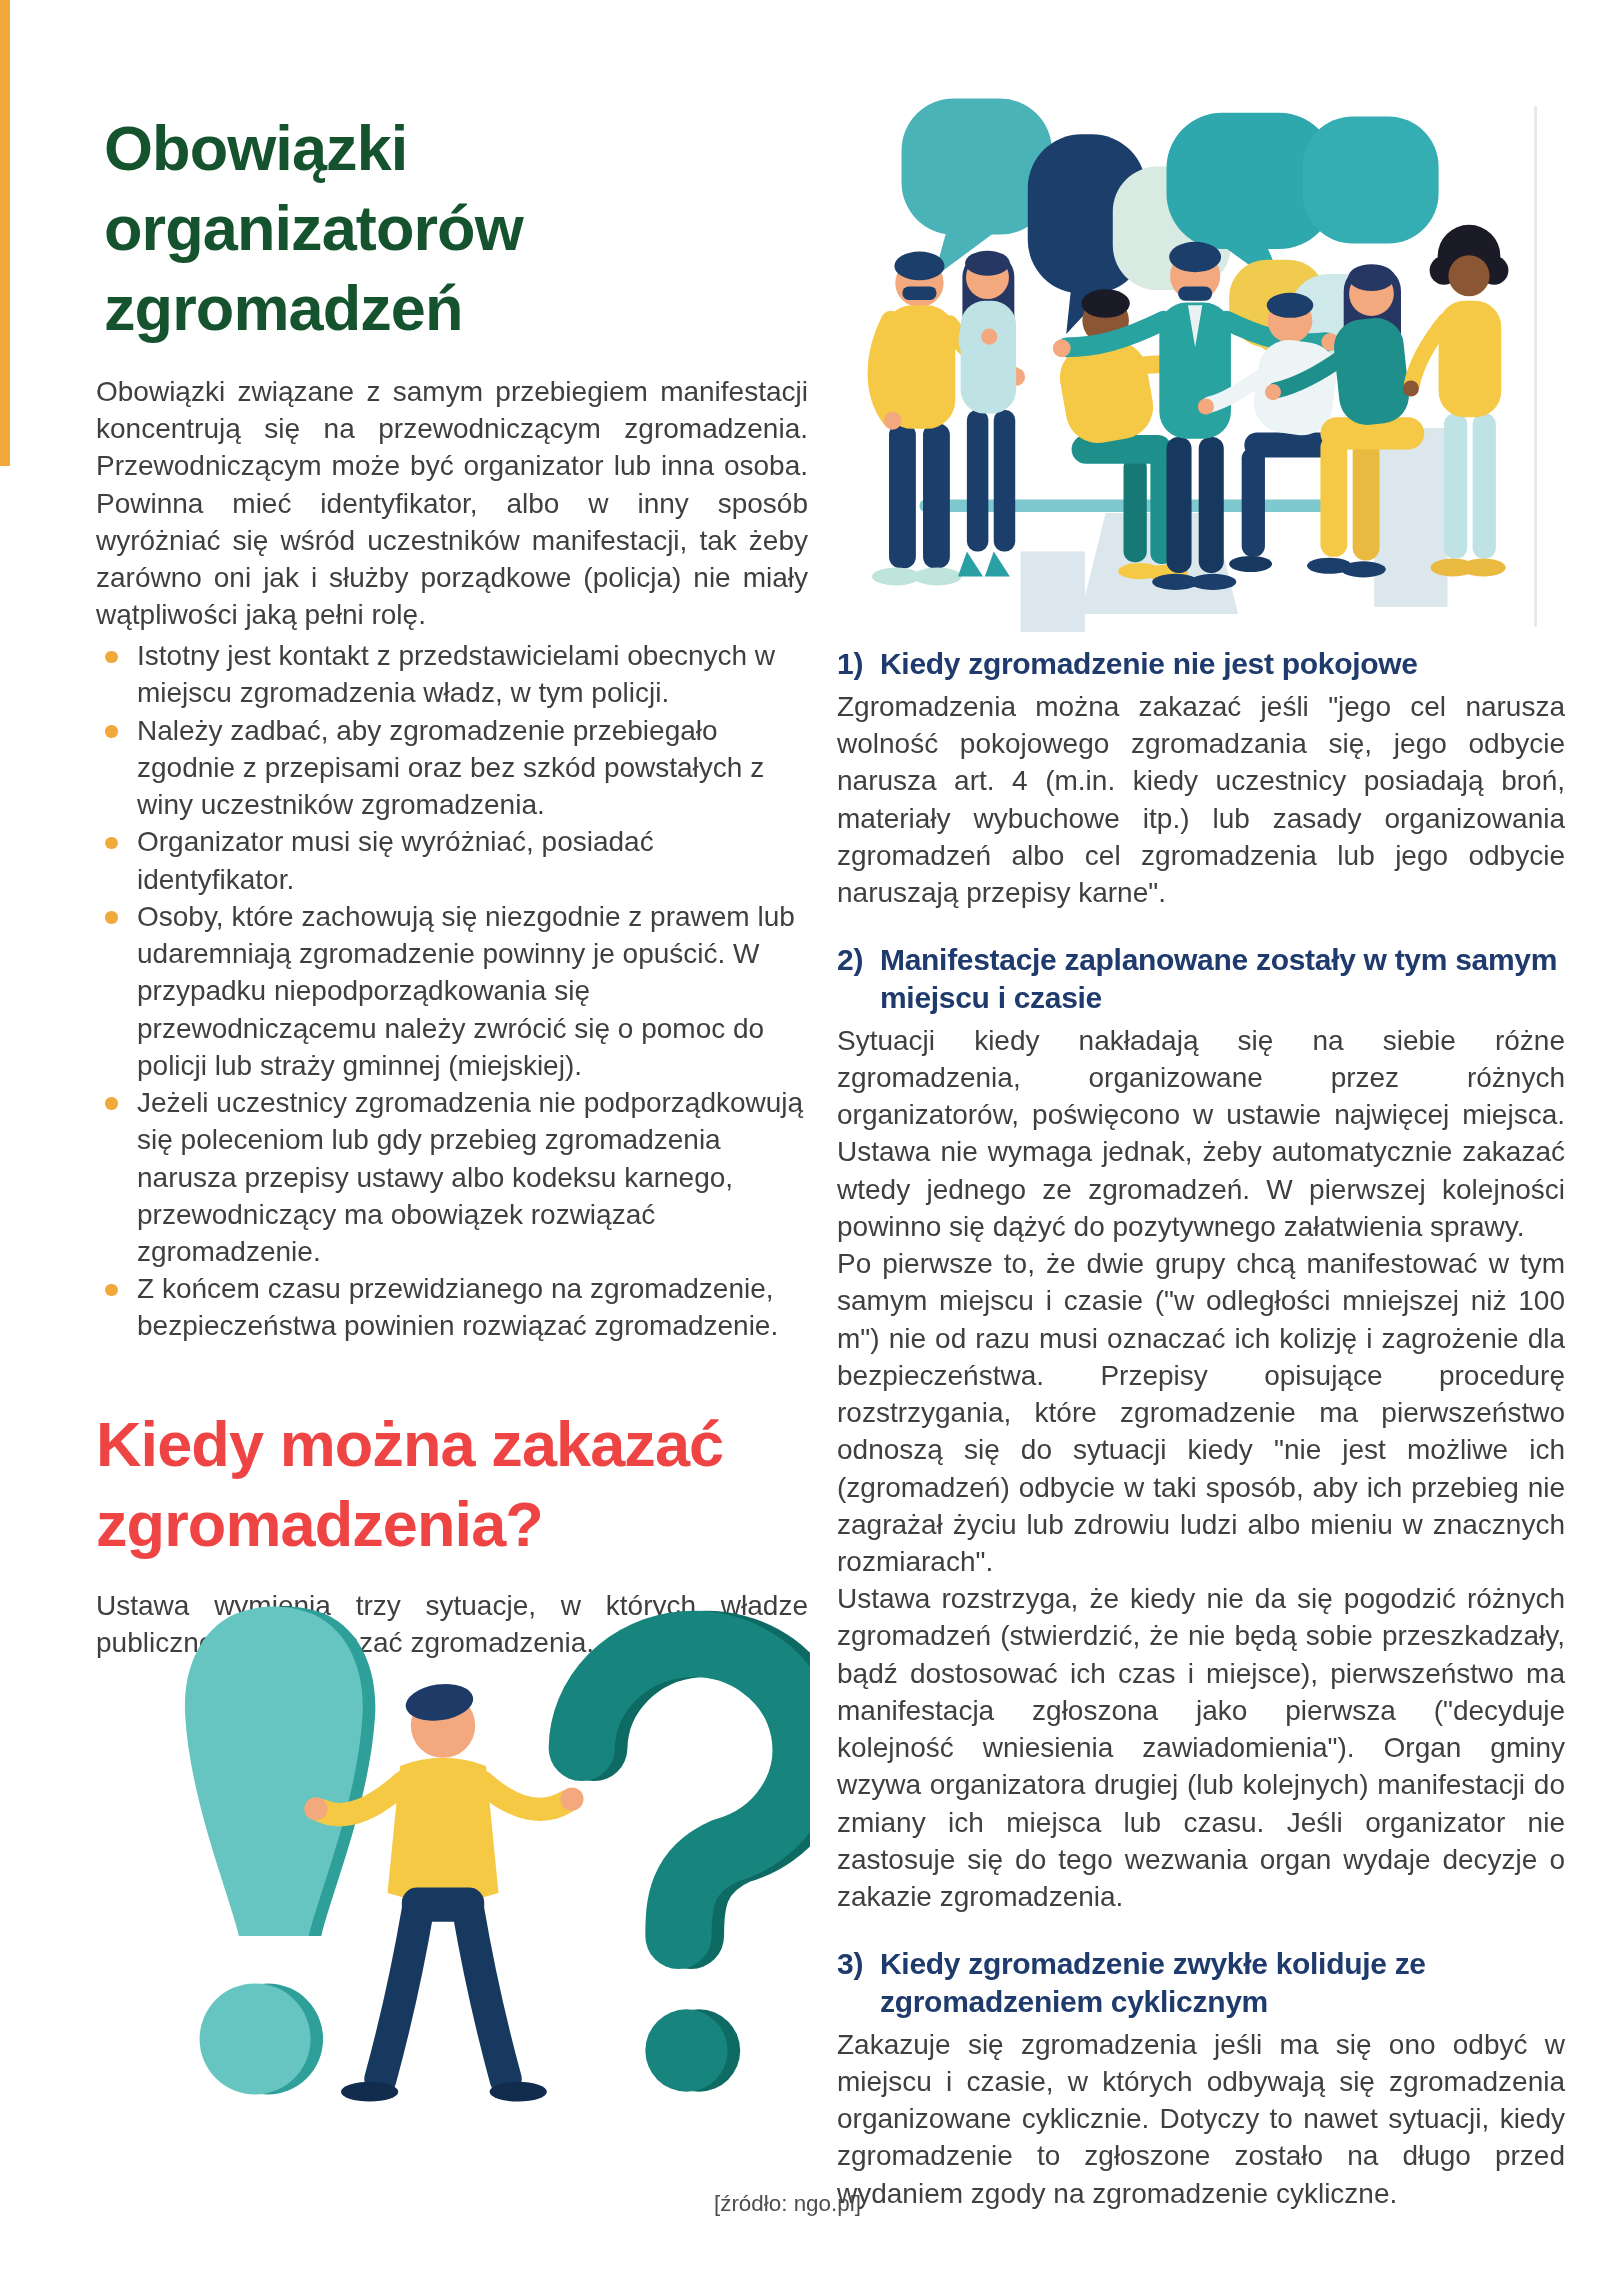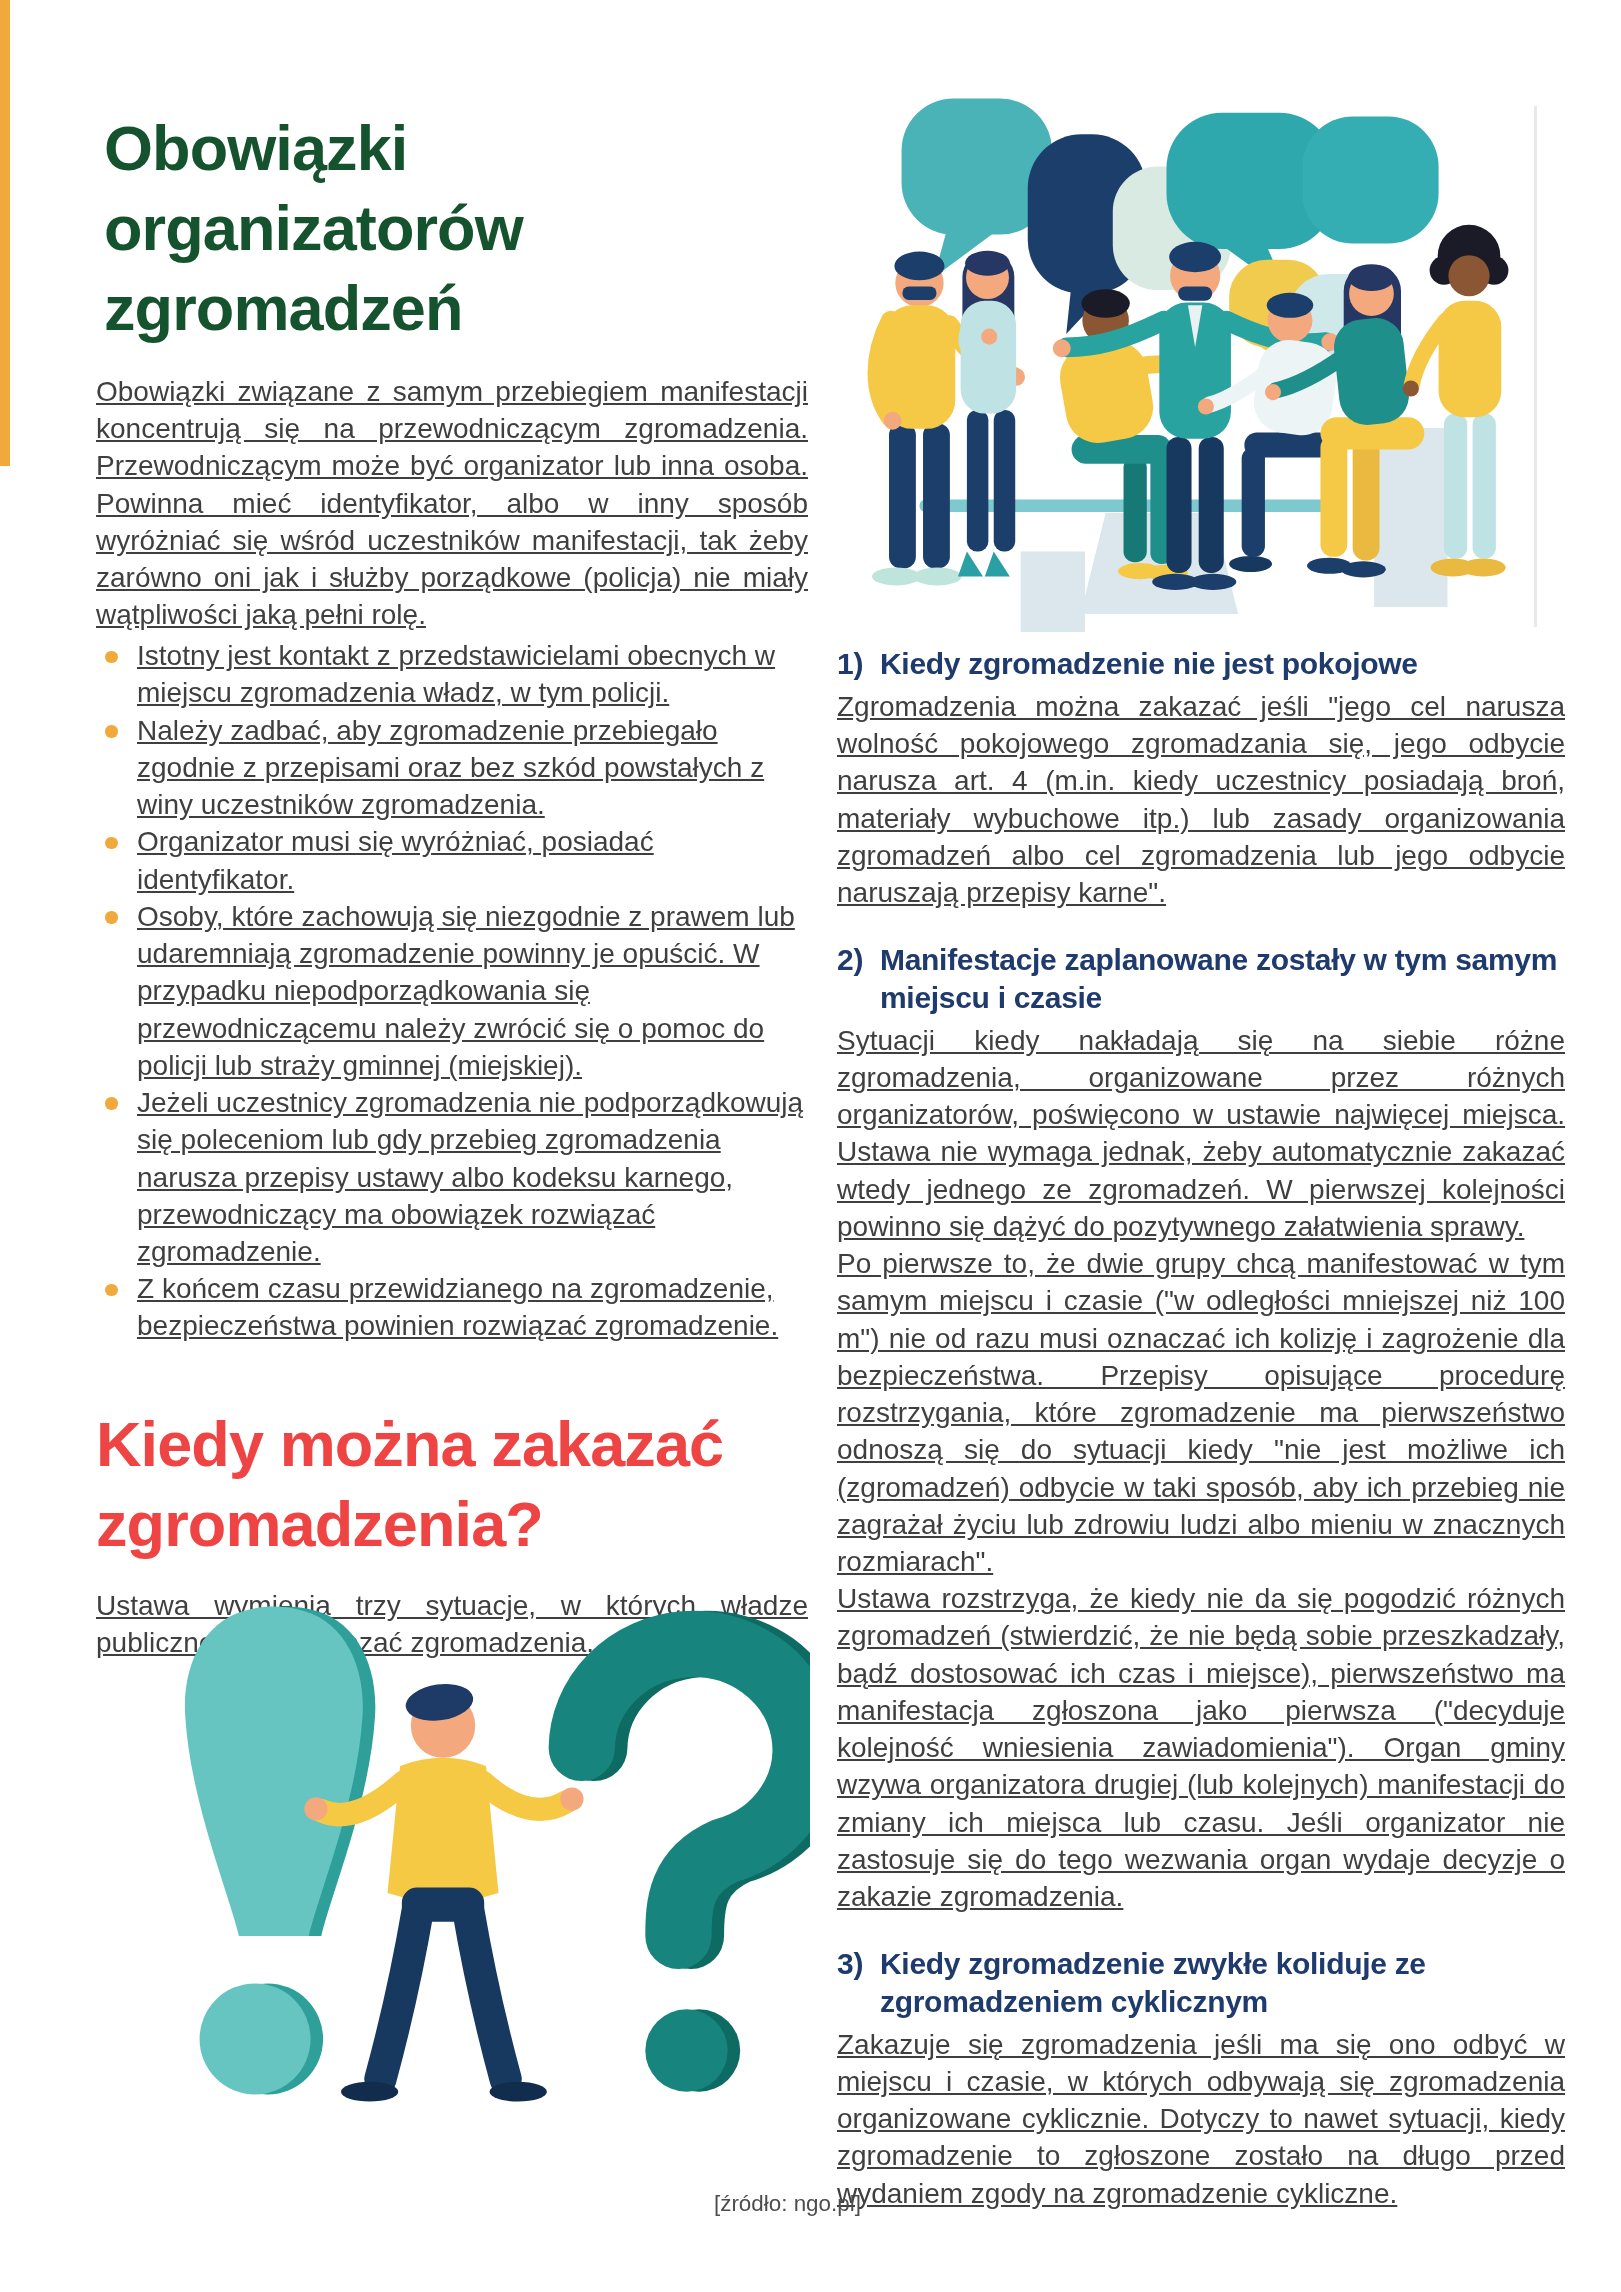--- a/index.html
+++ b/index.html
@@ -11,21 +11,21 @@
   .edge-line{position:absolute;left:1534px;top:106px;width:2.7px;height:521px;background:#e9e9e9;}
 
   
   .col-left{position:absolute;left:96px;top:100px;width:712px;}
   h1.orange{
     margin:8px;color:#14532d;font-size:63px;line-height:1.27;font-weight:bold;letter-spacing:-0.9px;
   }
   h2.orange{
     margin:59px 0 0 0;color:#ef4444;font-size:63px;line-height:1.27;font-weight:bold;letter-spacing:-0.9px;
   }
-  .body-text{font-size:28px;line-height:1.33;text-align:justify;margin:0;text-decoration:underline;}
+  .body-text{font-size:28px;line-height:1.33;text-align:justify;margin:0;}
   .intro{margin-top:25px;}
   .intro2{margin-top:23px;}
   ul.bullets{list-style:none;margin:3.6px 0 0 0;padding:0;}
   ul.bullets li{position:relative;padding-left:41px;margin:0;}
   .dot{
     position:absolute;left:9px;top:13.4px;width:12.5px;height:12.5px;border-radius:50%;
     background:#f2a93c;display:block;
   }
   
   .col-right{position:absolute;left:837px;top:645px;width:728px;}

